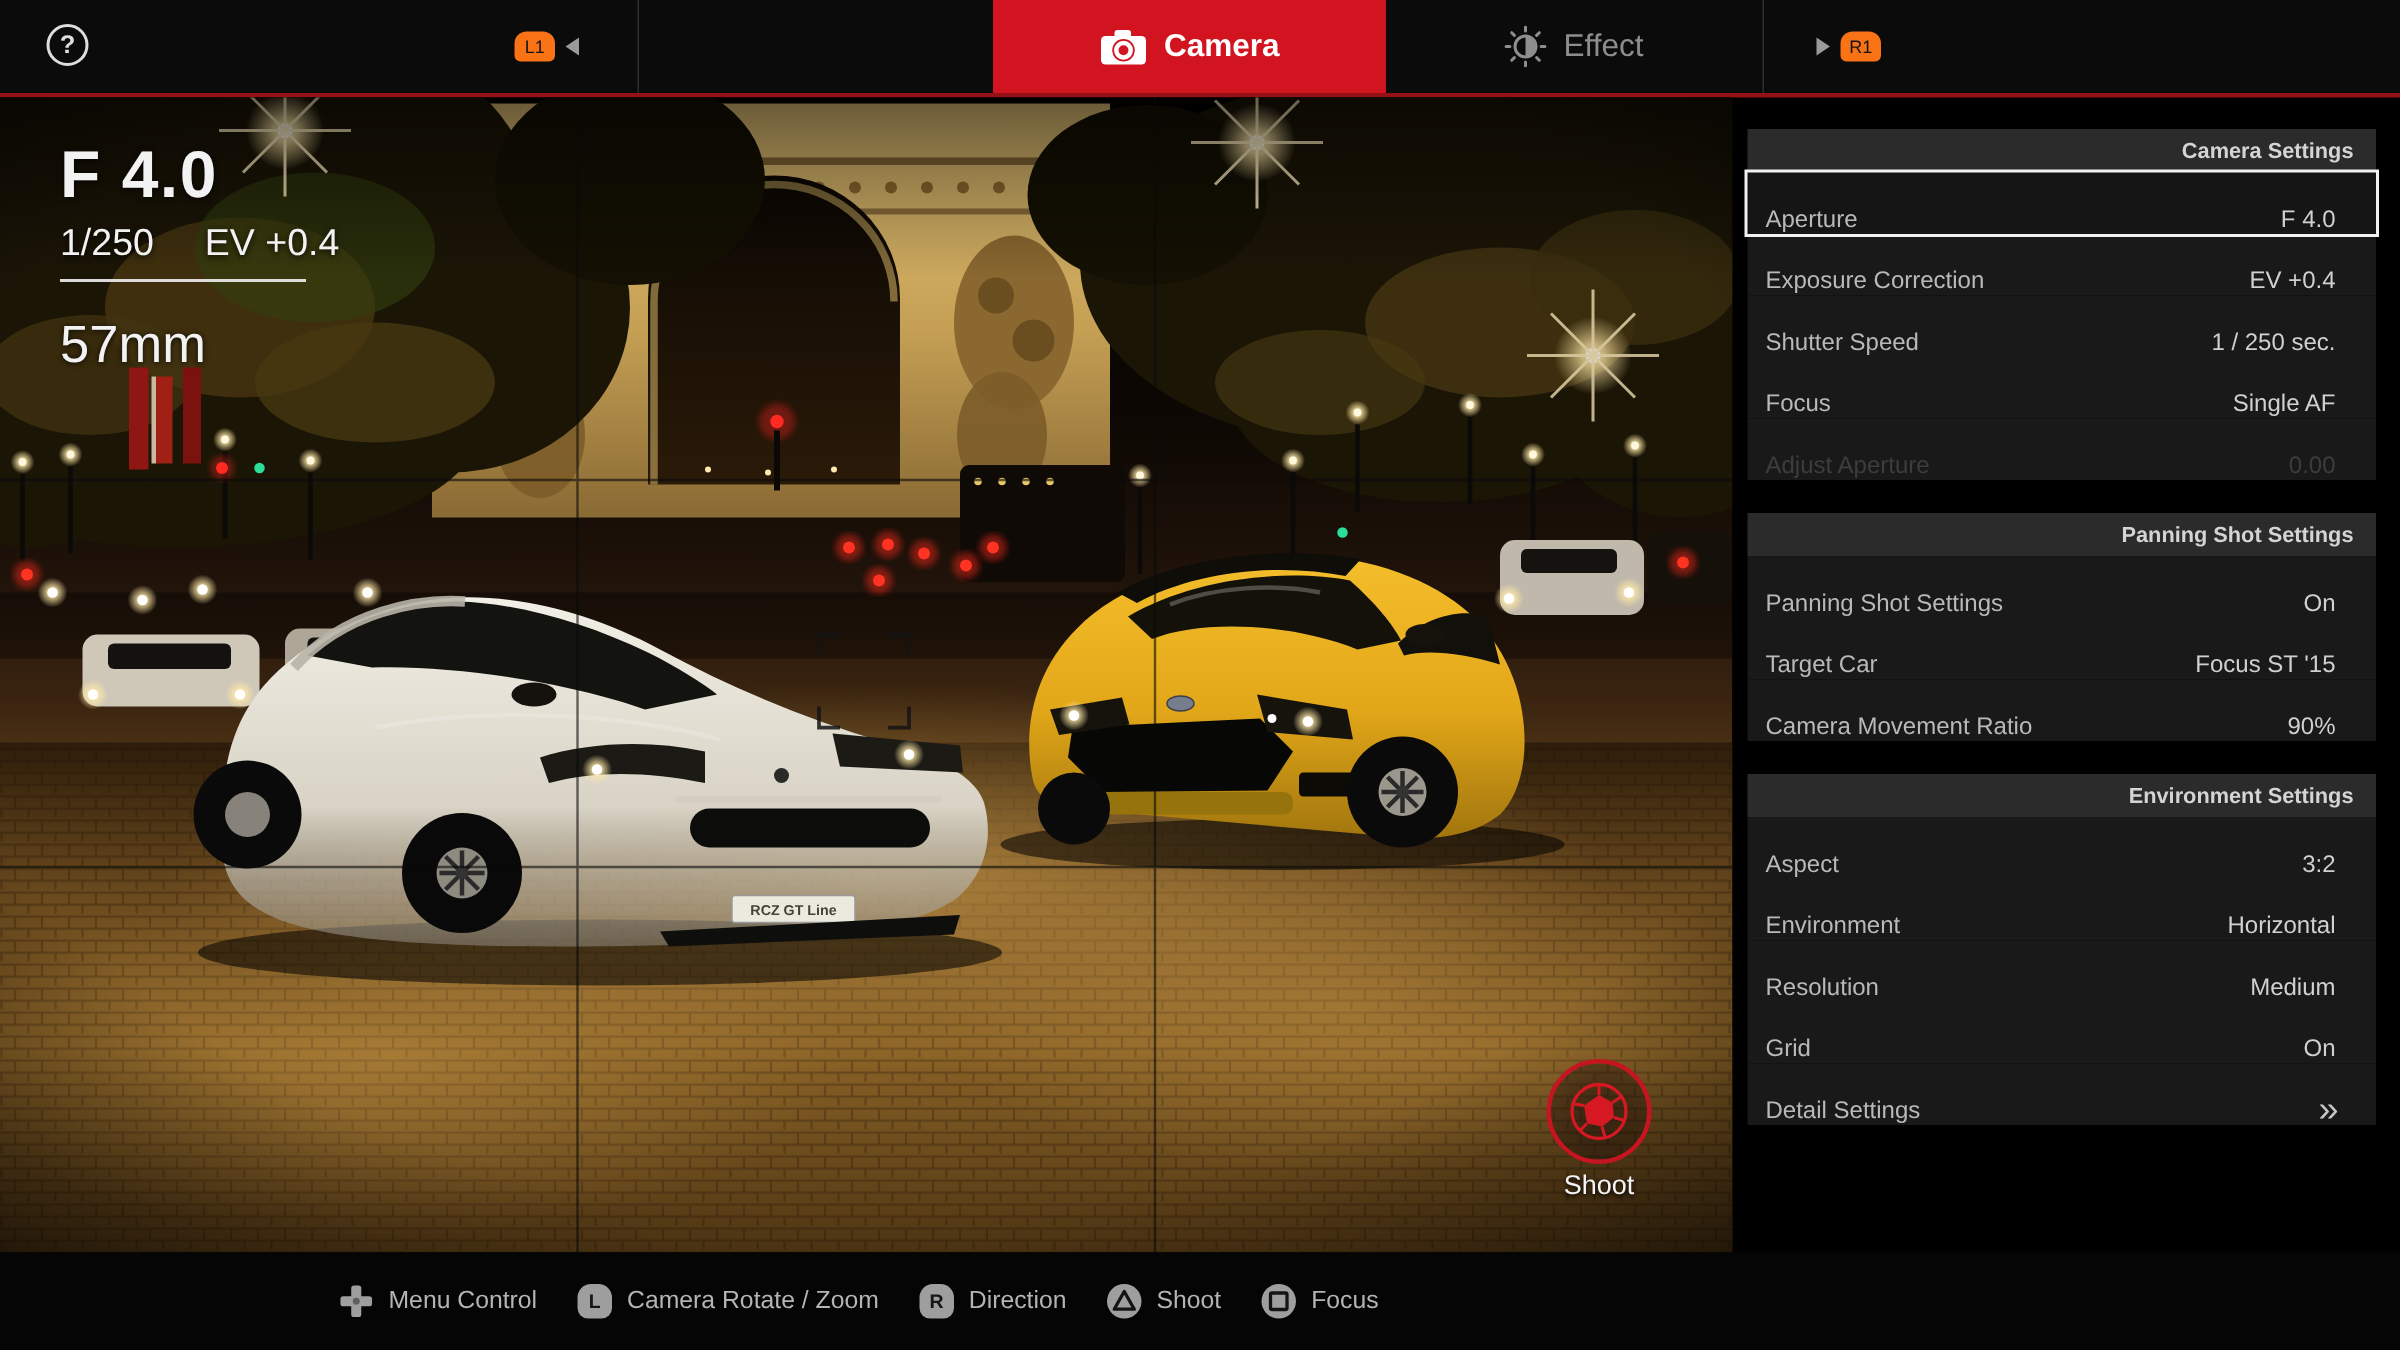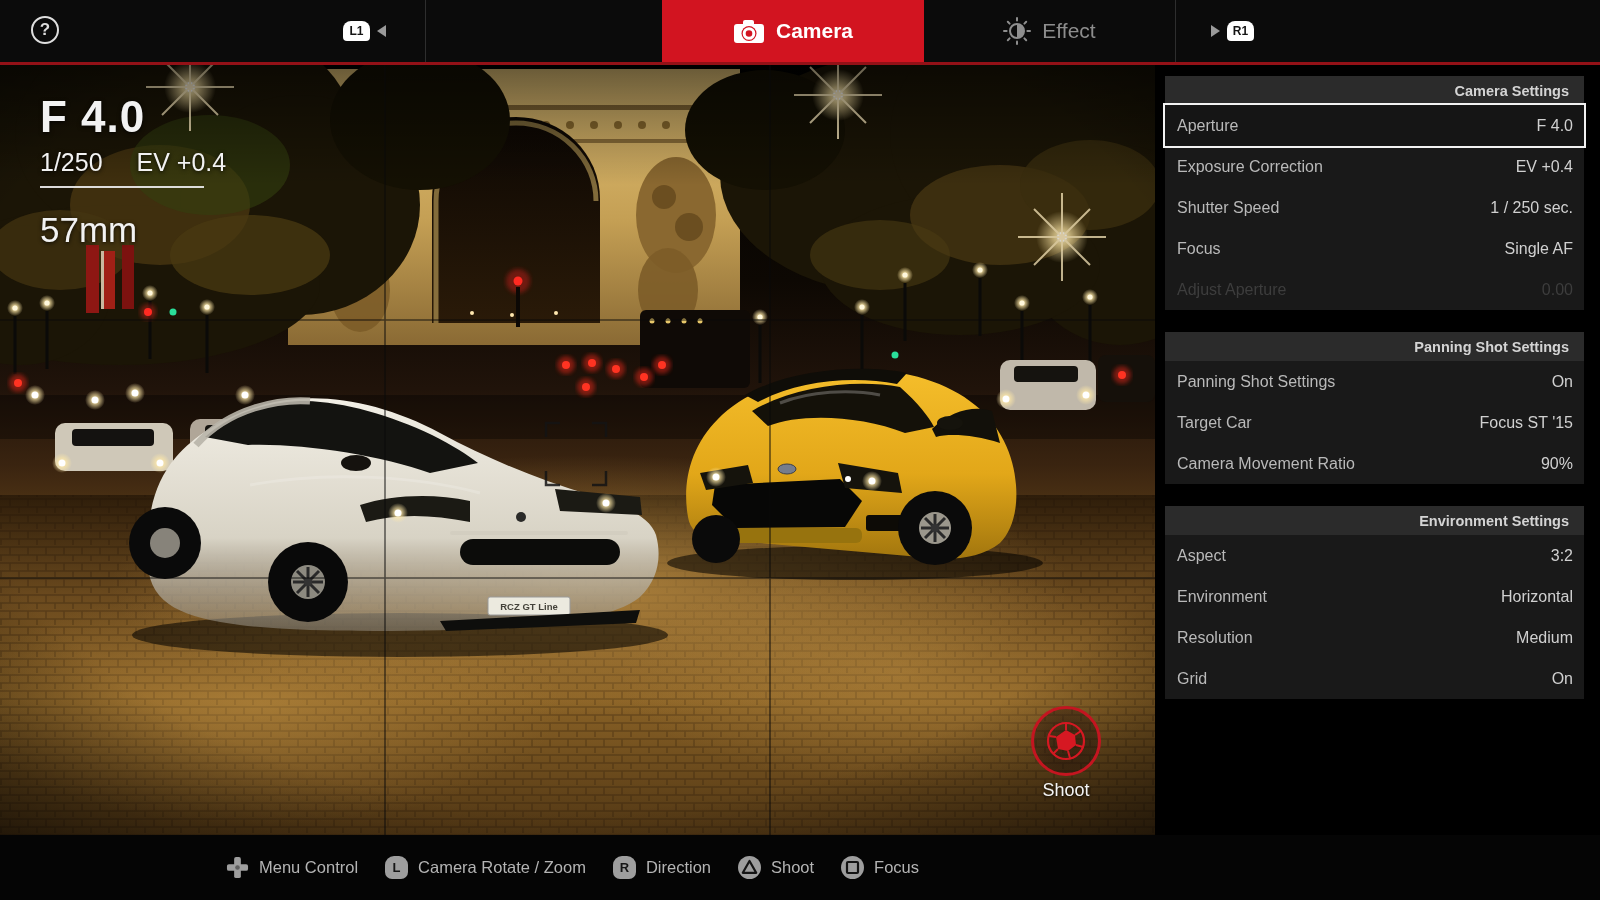--- a/index.html
+++ b/index.html
@@ -8,21 +8,21 @@
 
   
   .topbar{position:absolute;left:0;top:0;width:1600px;height:62px;background:#0b0b0b;}
   .topbar-underline{position:absolute;left:0;top:62px;width:1600px;height:3px;background:#931117;}
   .help{position:absolute;left:31px;top:16px;width:28px;height:28px;border:2.5px solid #dedede;
         border-radius:50%;display:flex;align-items:center;justify-content:center;
         color:#dedede;font-size:17px;font-weight:bold;box-sizing:border-box;}
   .lgroup{position:absolute;left:343px;top:0;height:62px;display:flex;align-items:center;gap:7px;}
   .rgroup{position:absolute;left:1211px;top:0;height:62px;display:flex;align-items:center;gap:7px;}
   .shoulder-badge{display:flex;align-items:center;justify-content:center;width:27px;height:20px;
-        background:#ffffff;color:#141414;font-size:12px;font-weight:bold;
+        background:#f97316;color:#141414;font-size:12px;font-weight:normal;
         border-radius:8px 8px 4px 4px;}
   .tri{width:0;height:0;display:inline-block;}
   .tri-left{border-top:6px solid transparent;border-bottom:6px solid transparent;border-right:9px solid #9a9a9a;}
   .tri-right{border-top:6px solid transparent;border-bottom:6px solid transparent;border-left:9px solid #9a9a9a;}
   .divider{position:absolute;top:0;width:1px;height:62px;background:#2e2e2e;}
   .d1{left:425px;} .d2{left:1175px;}
   .tab{position:absolute;top:0;height:62px;display:flex;align-items:center;justify-content:center;gap:11px;cursor:default;}
   .tab-car{left:426px;width:236px;}
   .tab-camera{left:662px;width:262px;background:#d21420;text-align:center;}
   .tab-effect{left:924px;width:251px;}
@@ -38,26 +38,26 @@
   .focal{font-size:35px;margin-top:22px;}
 
   .shoot-group{position:absolute;left:1028px;top:641px;width:76px;}
   .shoot-ring{width:70px;height:70px;border:3px solid #c41520;border-radius:50%;
       background:radial-gradient(circle,rgba(25,10,8,.55),rgba(25,10,8,.3));
       display:flex;align-items:center;justify-content:center;box-sizing:border-box;margin-left:3px;}
   .shoot-label{position:absolute;left:-22px;top:74px;width:120px;text-align:center;
       color:#f4f4f4;font-size:18px;text-shadow:0 1px 3px rgba(0,0,0,.9);}
 
   
-  .side{position:absolute;left:1165px;top:76px;width:419px;}
+  .side{position:absolute;left:1165px;top:86px;width:419px;}
   .panel{margin-bottom:22px;}
   .panel-header{height:29px;background:#2b2b2b;color:#d4d4d4;font-size:14.5px;font-weight:600;
       display:flex;align-items:center;justify-content:flex-end;padding-right:15px;box-sizing:border-box;}
-  .row{height:41px;background:#191919;display:flex;align-items:center;justify-content:space-between;
-      padding:0 11px 0 12px;box-sizing:border-box;font-size:16px;}
+  .row{height:41px;background:#191919;display:flex;align-items:flex-end;justify-content:space-between;
+      padding:0 27px 0 12px;box-sizing:border-box;font-size:16px;}
   .row .lbl{color:#b9b9b9;}
   .row .val{color:#d0d0d0;}
   .row.sel{position:relative;z-index:2;background:#151515;box-shadow:0 0 0 2px #f2f2f2;}
   .row.dis .lbl,.row.dis .val{color:#3d3d3d;}
   .val.chev{font-size:24px;line-height:20px;color:#c6c6c6;letter-spacing:-2px;}
 
   
   .bottombar{position:absolute;left:0;top:835px;width:1600px;height:65px;background:#050505;}
   .hints{position:absolute;left:226px;top:0;height:65px;display:flex;align-items:center;gap:27px;}
   .hint{display:flex;align-items:center;gap:10px;}
@@ -518,20 +518,24 @@
       <span class="val">Horizontal</span>
     </div>
     <div class="row">
       <span class="lbl">Resolution</span>
       <span class="val">Medium</span>
     </div>
     <div class="row">
       <span class="lbl">Grid</span>
       <span class="val">On</span>
     </div>
+    <div class="row">
+      <span class="lbl">Detail Settings</span>
+      <span class="val chev">»</span>
+    </div>
   </div>
 </div>
 
 <div class="bottombar">
   <div class="hints">
     <div class="hint">
       <svg width="23" height="23" viewBox="0 0 24 24">
         <rect x="8.5" y="1" width="7" height="22" rx="2" fill="#9e9e9e"></rect>
         <rect x="1" y="8.5" width="22" height="7" rx="2" fill="#9e9e9e"></rect>
         <circle cx="12" cy="12" r="2.4" fill="#5f5f5f"></circle>

